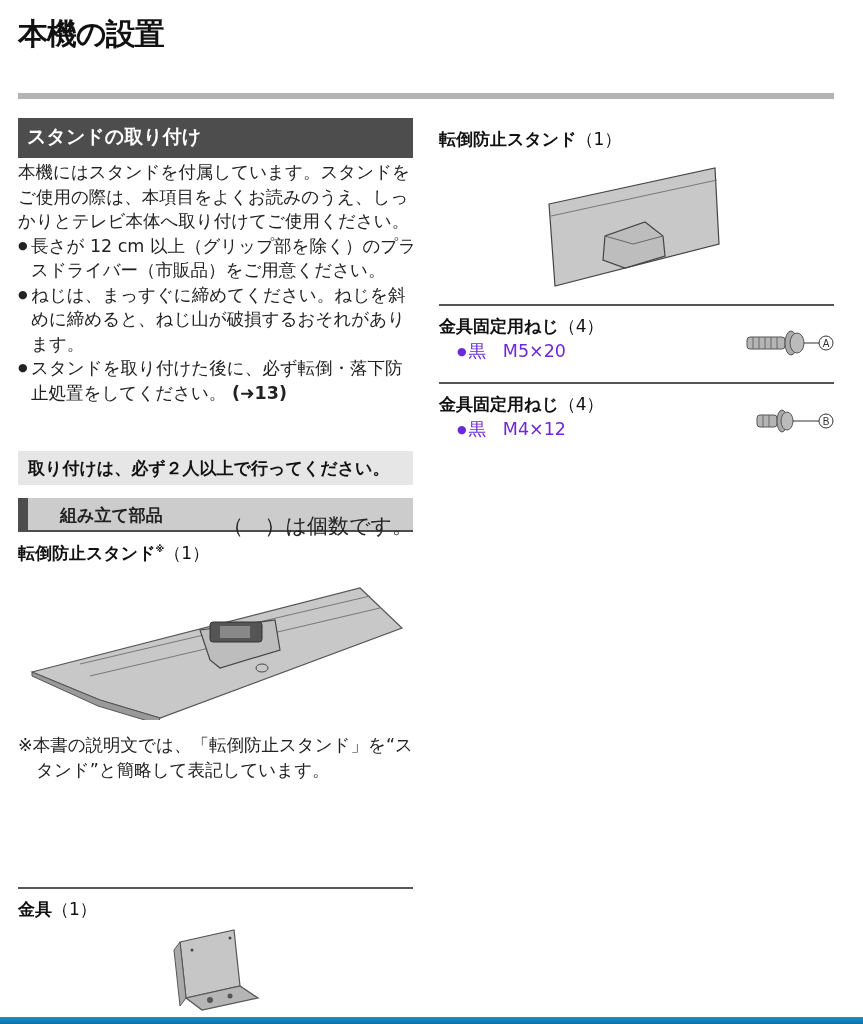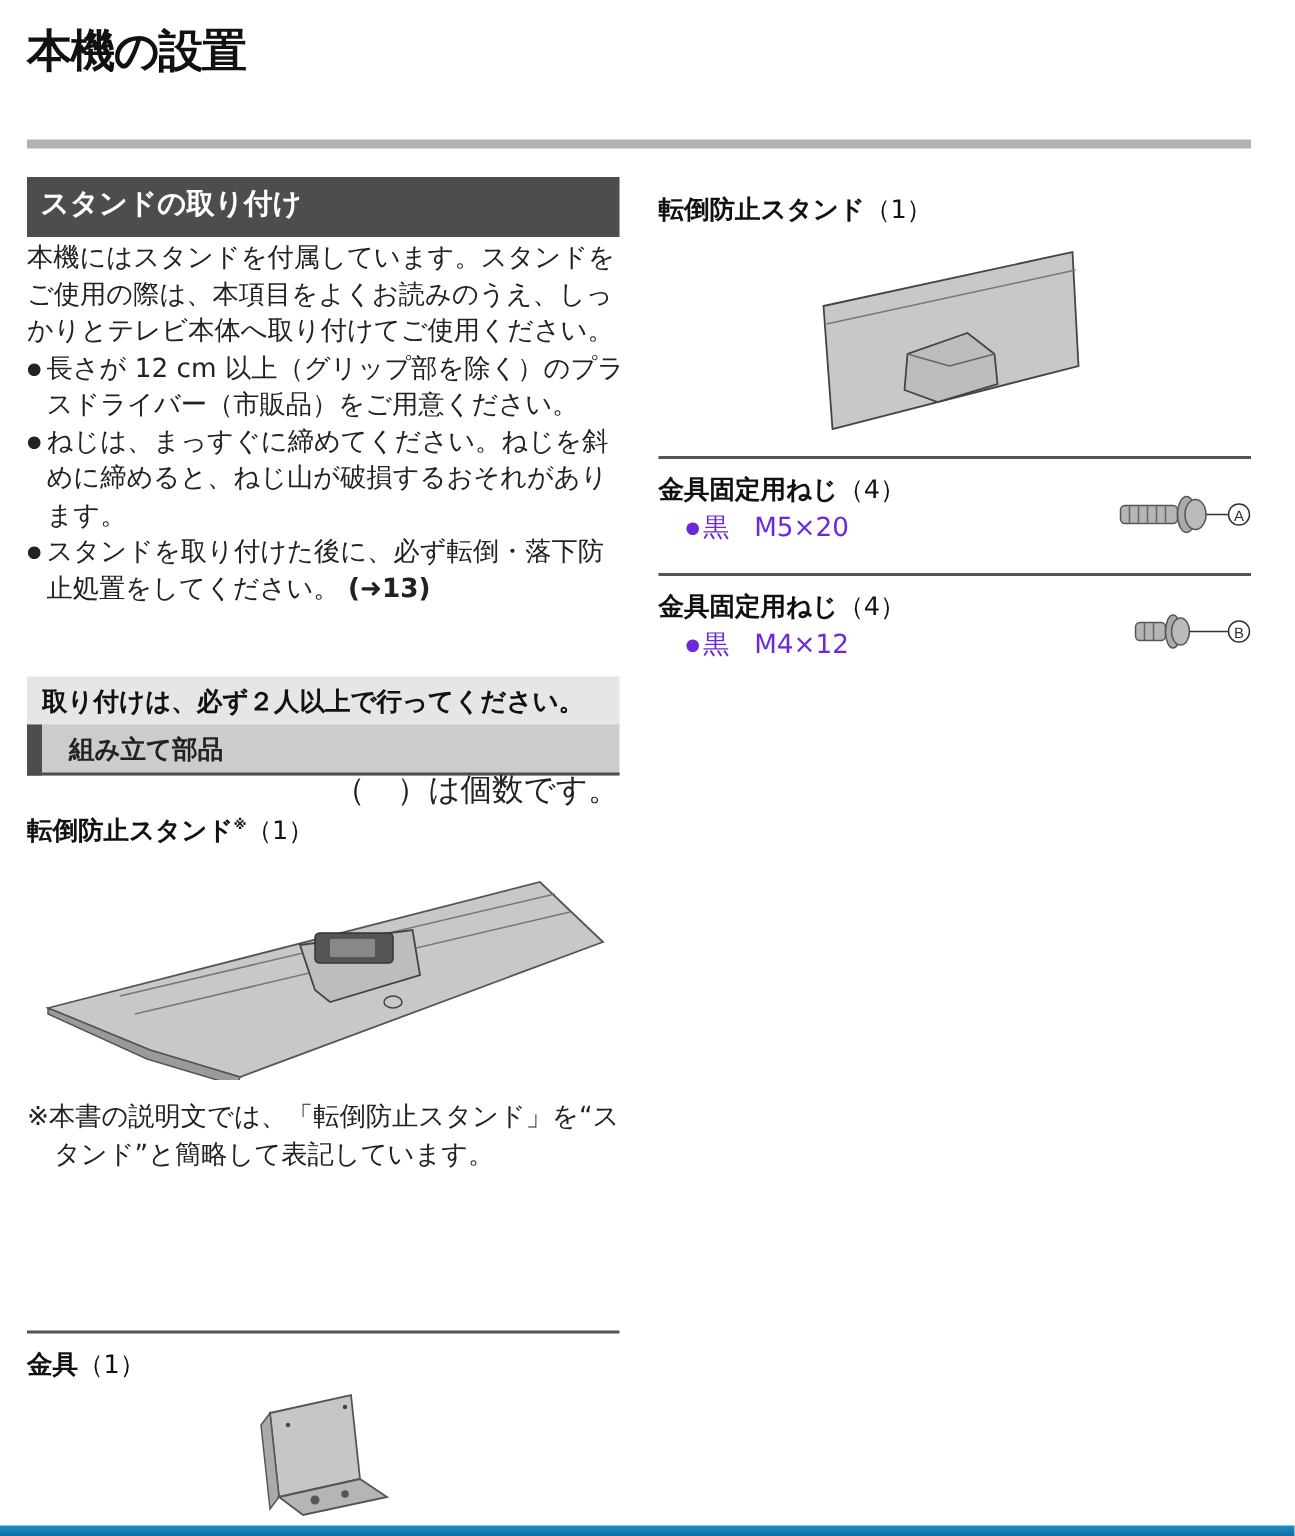--- a/index.html
+++ b/index.html
@@ -10,22 +10,22 @@
   .top-rule { left:18px; top:93px; width:816px; height:6px; background:#b3b3b3; }
   .sec-head { left:18px; top:118px; width:395px; height:40px; background:#4d4d4d; color:#fff;
               font-size:19px; font-weight:bold; line-height:36px; padding-left:9px; box-sizing:border-box; }
   .para { left:18px; width:400px; font-size:17.5px; line-height:24.5px; color:#222; }
   .para p { margin:0; }
   .bul { position:relative; padding-left:13px; }
   .bul:before { content:"●"; position:absolute; left:0; top:0; font-size:11px; }
   .ref { font-weight:bold; }
   .warn { left:18px; top:415px; width:395px; height:34px; background:#e6e6e6; font-size:17px;
           font-weight:bold; line-height:34px; padding-left:10px; box-sizing:border-box; color:#111;margin-top:36px; }
-  .sub-head { left:18px; top:483px; width:395px; height:34px; background:#cccccc; font-size:17px;
-              font-weight:bold; line-height:34px; padding-left:18px; box-sizing:border-box;
+  .sub-head { left:18px; top:498px; width:395px; height:34px; background:#cccccc; font-size:17px;
+              font-weight:bold; line-height:34px; padding-left:32px; box-sizing:border-box;
               border-left:10px solid #4d4d4d; border-bottom:2px solid #4d4d4d; color:#222; }
   .note-right { left:18px; top:512px; width:395px; text-align:right; font-size:21px; color:#222; }
   .part-label { font-size:17px; font-weight:bold; color:#111; }
   .part-label .cnt { font-weight:normal; }
   .rule { height:2px; background:#555; }
   .spec { font-size:17.5px; color:#6d28d9; }
   .spec .dot { font-size:11px; margin-right:2px; vertical-align:2px; }
   .bottom-bar { left:0; top:1017px; width:863px; height:7px; background:linear-gradient(#1d8fc6,#0d6fa5); }
 </style>
 </head>

